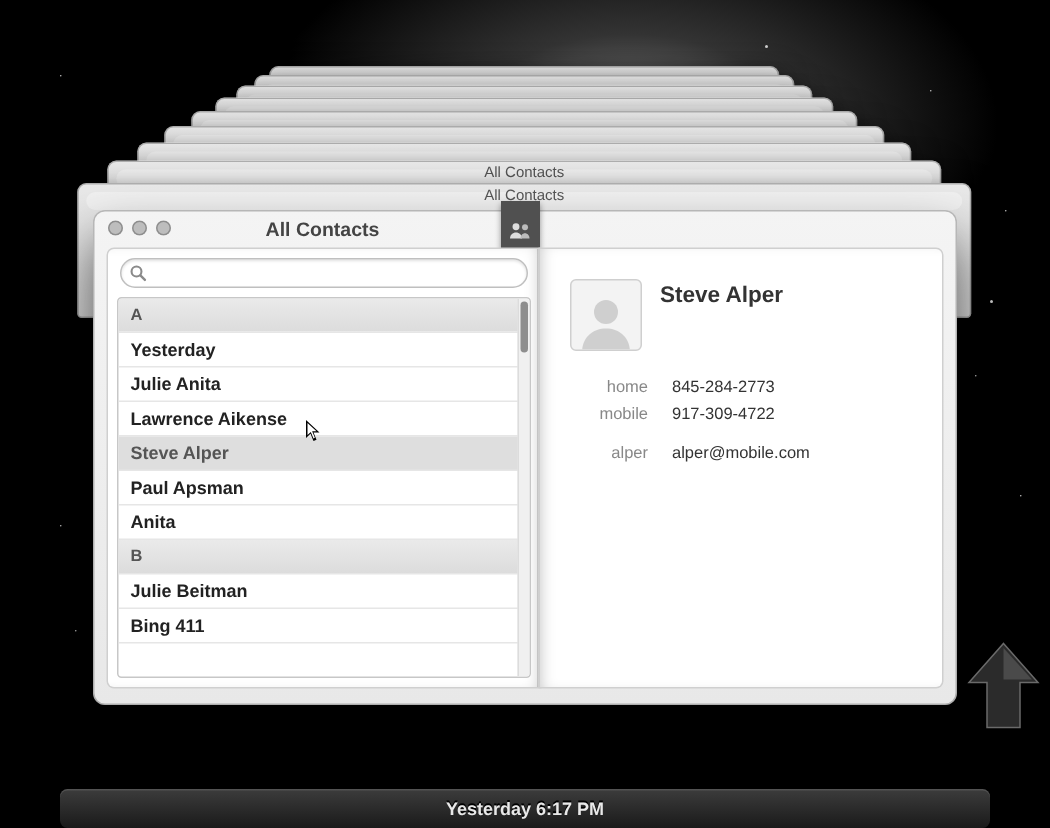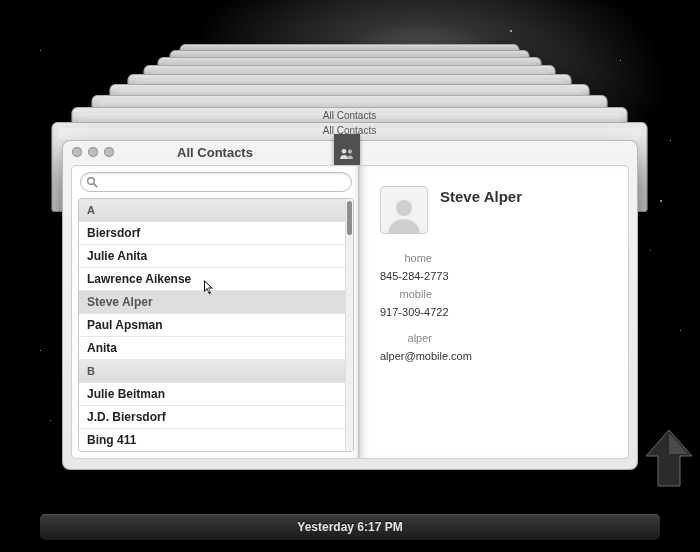--- a/index.html
+++ b/index.html
@@ -52,26 +52,26 @@
   .scrollbar{position:absolute;right:0;top:0;width:7px;bottom:0;background:#f0f0f0;border-left:1px solid #dcdcdc;}
   .thumb{position:absolute;right:1px;top:2px;width:5px;height:34px;border-radius:3px;background:#8e8e8e;}
 
   .cursor{position:absolute;left:132px;top:114px;}
 
   .card{padding:20px 14px 0 20px;}
   .card-head{display:flex;gap:12px;align-items:flex-start;}
   .avatar{width:46px;height:46px;border:1px solid #cfcfcf;border-radius:4px;background:#f3f3f3;display:flex;align-items:flex-end;justify-content:center;overflow:hidden;flex:0 0 auto;}
   .name{font-size:15px;font-weight:700;color:#333;margin-top:2px;}
   .fields{margin-top:18px;font-size:11px;color:#333;}
-  .fld{display:flex;gap:6px;margin-bottom:6px;align-items:baseline;flex-direction:column;}
+  .fld{display:flex;gap:16px;margin-bottom:6px;align-items:baseline;}
   .fld .lab{width:52px;text-align:right;color:#888;}
   .fld .val{color:#333;text-align:center;}
 
   
-  .timeline{position:absolute;left:40px;right:40px;bottom:12px;height:26px;border-radius:5px;
+  .timeline{position:absolute;left:40px;right:40px;bottom:0;height:26px;border-radius:5px;
     background:linear-gradient(#3c3c3c,#1a1a1a);box-shadow:0 0 0 1px #000,inset 0 1px 0 rgba(255,255,255,.12),0 4px 10px rgba(0,0,0,.6);
     display:flex;align-items:center;justify-content:center;color:#e8e8e8;font-size:12px;font-weight:600;text-shadow:0 -1px 0 #000;}
 
   .big-arrow{position:absolute;right:6px;bottom:50px;}
 </style>
 </head>
 <body>
 
 <div class="desktop">
   <div class="star s1"></div>
@@ -142,29 +142,28 @@
             <circle cx="5" cy="5" r="3.3" fill="none" stroke="#8a8a8a" stroke-width="1.4"></circle>
             <line x1="7.6" y1="7.6" x2="10.6" y2="10.6" stroke="#8a8a8a" stroke-width="1.6" stroke-linecap="round"></line>
           </svg>
           <input type="text" placeholder="" style="">
         </div>
       </div>
 
       <div class="list">
         <div class="list-inner" id="list-inner">
             <div class="row header">A</div>
-            <div class="row">Biersdorf</div>
+            <div class="row">Yesterday</div>
             <div class="row">Julie Anita</div>
             <div class="row">Lawrence Aikense</div>
             <div class="row sel">Steve Alper</div>
             <div class="row">Paul Apsman</div>
             <div class="row">Anita</div>
             <div class="row header">B</div>
             <div class="row">Julie Beitman</div>
-            <div class="row">J.D. Biersdorf</div>
             <div class="row">Bing 411</div>
           </div>
         <div class="scrollbar">
           <div class="thumb"></div>
         </div>
       </div>
 
       <div class="cursor">
         <svg width="12" height="16" viewBox="0 0 12 16">
           <path d="M0 0 L0 12 L3 9.2 L5 14 L7 13.1 L5 8.4 L9 8.4 Z" fill="#000"></path>

